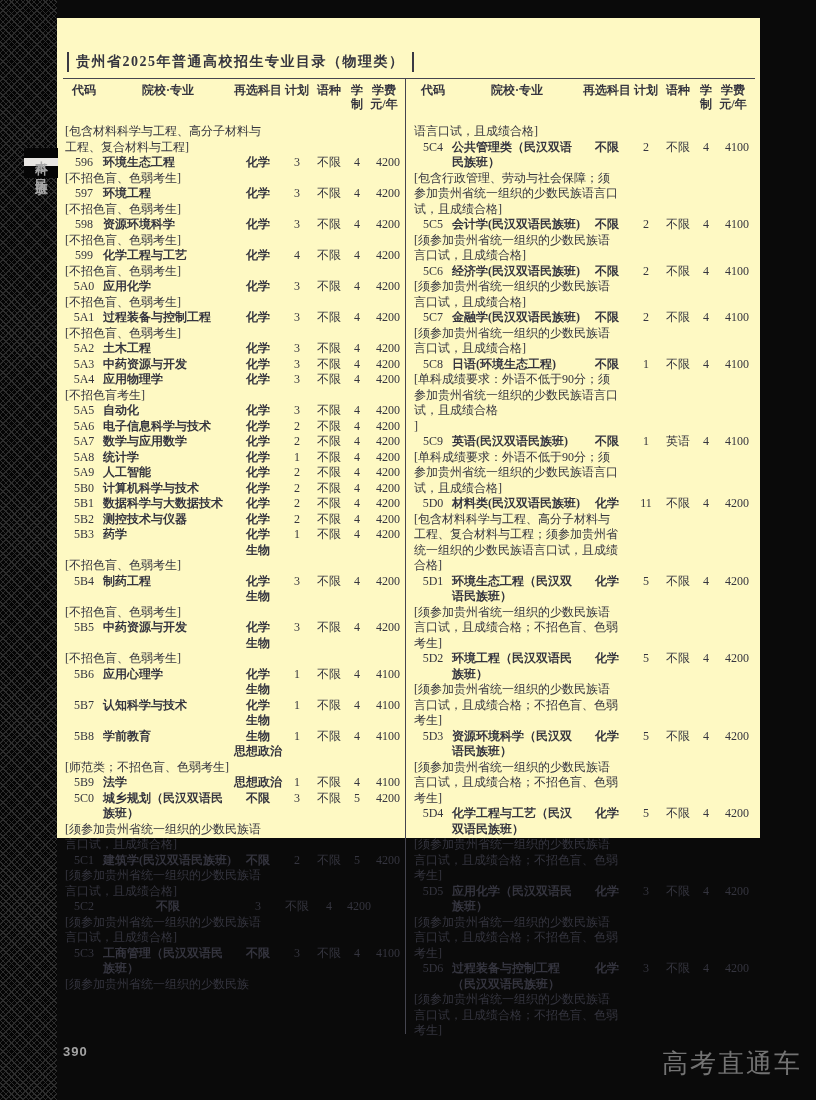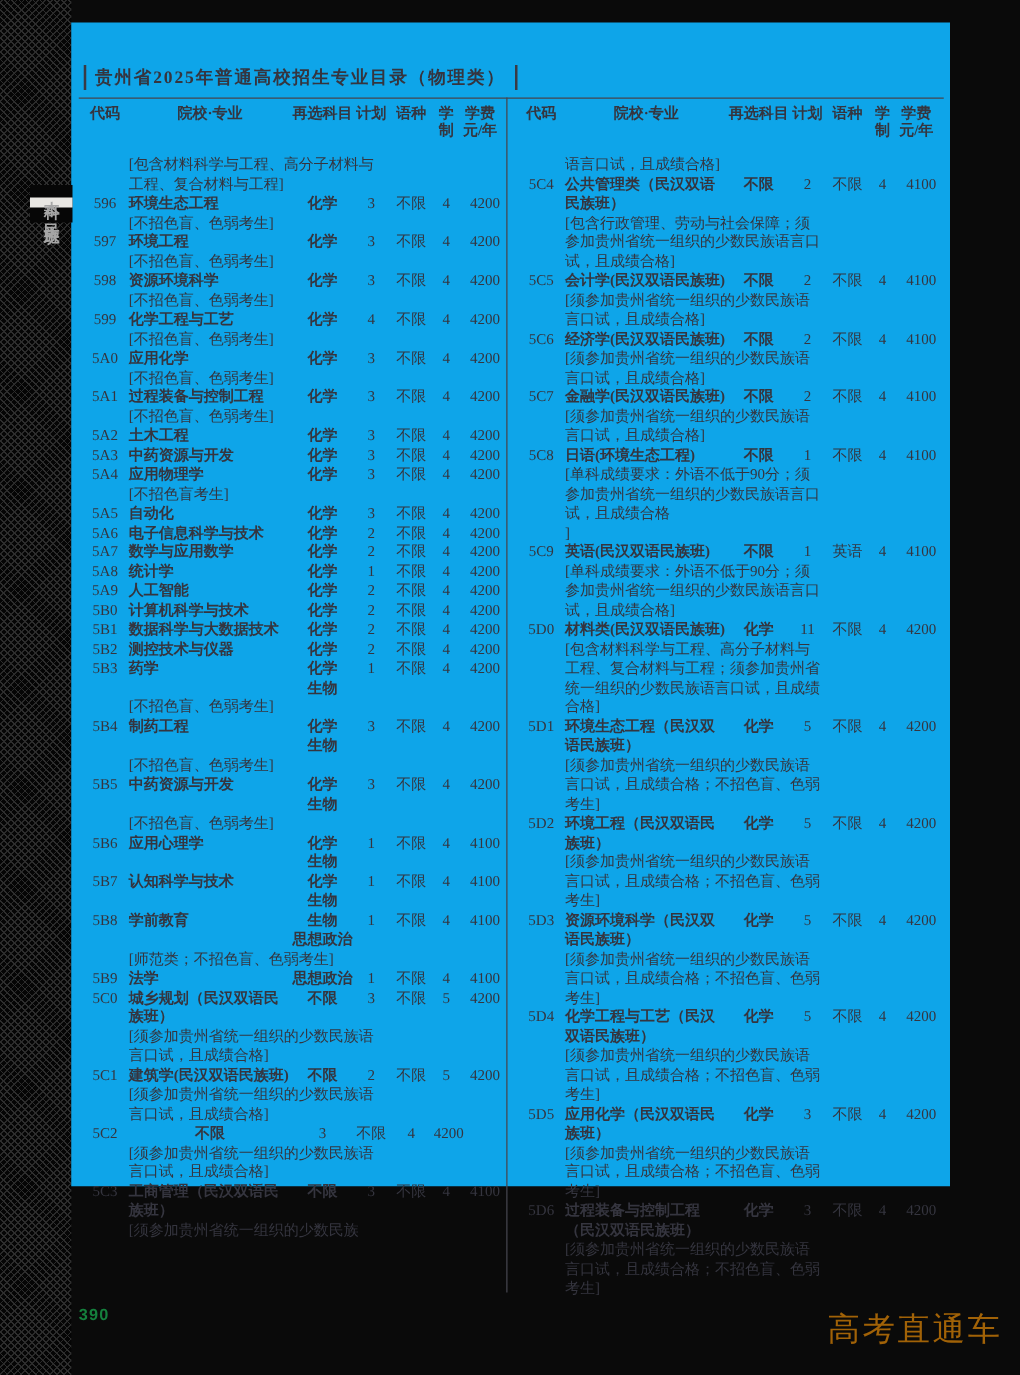--- a/index.html
+++ b/index.html
@@ -23,22 +23,22 @@
     background:#060606;z-index:3;text-align:center;
   }
   .side-tab .vlabel{
     writing-mode:vertical-rl;text-orientation:upright;
     color:#a6a6a6;font-weight:700;font-size:12.5px;letter-spacing:2px;
     display:block;margin:3px auto;
   }
   .side-tab .tab-gap{display:block;height:8px;background:#e9e7e3;margin:2px 0;}
   
   .page{
-    position:absolute;left:57px;top:18px;width:703px;height:931px;
-    background:#0ea5e9;z-index:1;
+    position:absolute;left:57px;top:18px;width:703px;height:820px;
+    background:#fef9c3;z-index:1;
   }
   .page-title{
     position:absolute;left:10px;top:34px;
     font-size:14px;font-weight:600;letter-spacing:1.5px;
     padding:1px 7px;border-left:2px solid #3a3a44;border-right:2px solid #3a3a44;
   }
   .rule-top{position:absolute;left:6px;top:60px;width:692px;height:1px;background:#45454f;}
   .divider{position:absolute;left:348px;top:60px;width:1px;height:956px;background:#45454f;}
   .col{position:absolute;top:66px;width:336px;}
   .col-left{left:8px;}
@@ -51,30 +51,30 @@
   .hdr .h-code{text-align:center;}
   .hdr .h-fee{text-align:center;}
   .entries{margin-top:13px;font-size:12px;line-height:15.5px;}
   .entry{margin:0;}
   .row{display:grid;grid-template-columns:38px 130px 50px 28px 36px 20px 34px;align-items:start;}
   .c-code{text-align:center;}
   .c-name{font-weight:700;word-break:break-all;}
   .c-subj{font-weight:700;text-align:center;white-space:pre-line;}
   .c-plan,.c-lang,.c-years{text-align:center;}
   .c-fee{text-align:right;padding-right:1px;}
-  .note{margin-left:38px;width:204px;word-break:break-all;white-space:pre-line;}
+  .note{width:204px;word-break:break-all;white-space:pre-line;}
   
   .page-num{
     position:absolute;left:63px;top:1044px;z-index:2;
-    color:#15803d;font-size:13px;font-weight:700;letter-spacing:1px;
+    color:#a3a3a3;font-size:13px;font-weight:700;letter-spacing:1px;
     font-family:"Liberation Sans","DejaVu Sans",sans-serif;
   }
   .watermark{
     position:absolute;right:14px;top:1046px;z-index:2;
-    color:#a16207;font-size:26px;letter-spacing:2px;
+    color:#737373;font-size:26px;letter-spacing:2px;
     font-family:"Liberation Sans","DejaVu Sans",sans-serif;
   }
 </style>
 </head>
 <body>
 
 <div class="edge-band"></div>
 
 <div class="side-tab">
   <span class="vlabel">本科</span>

